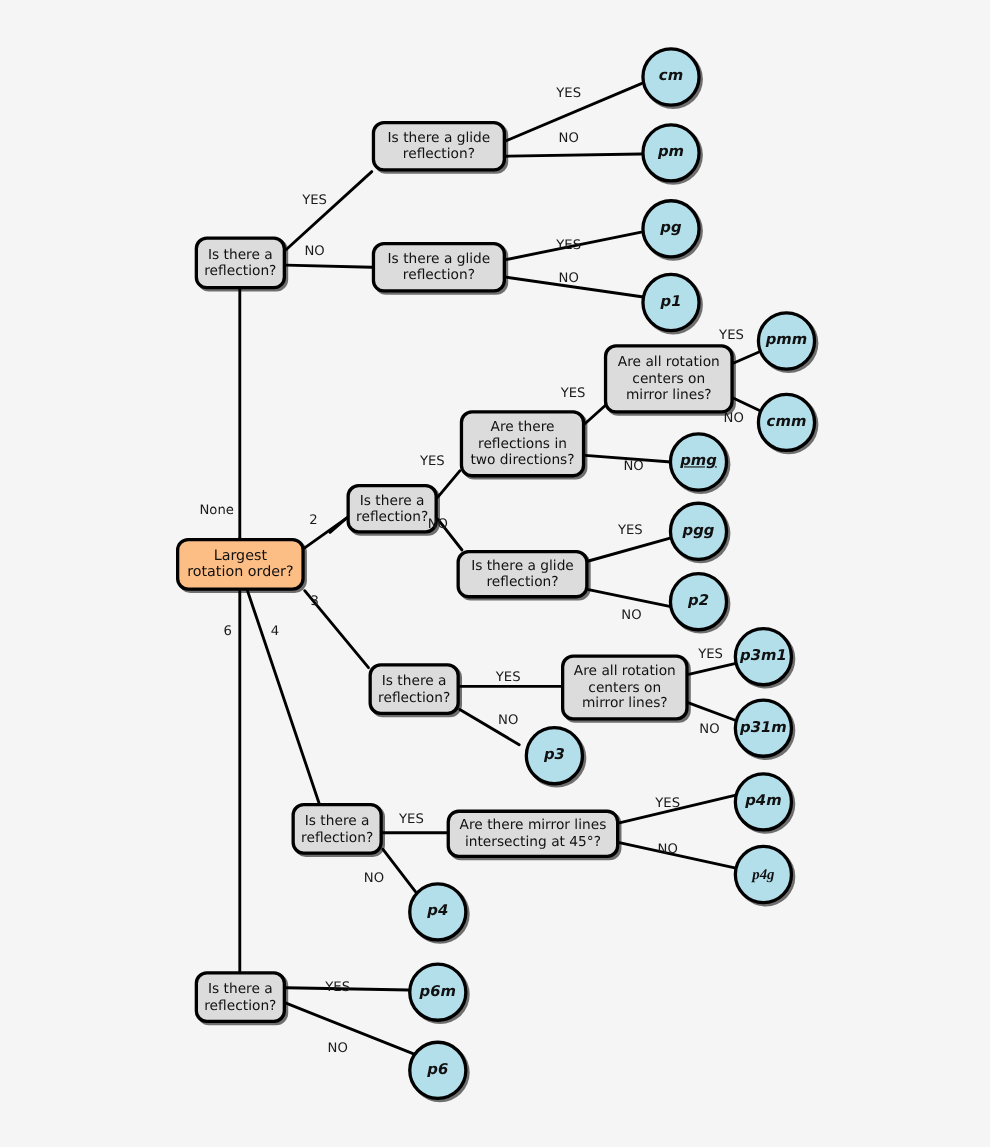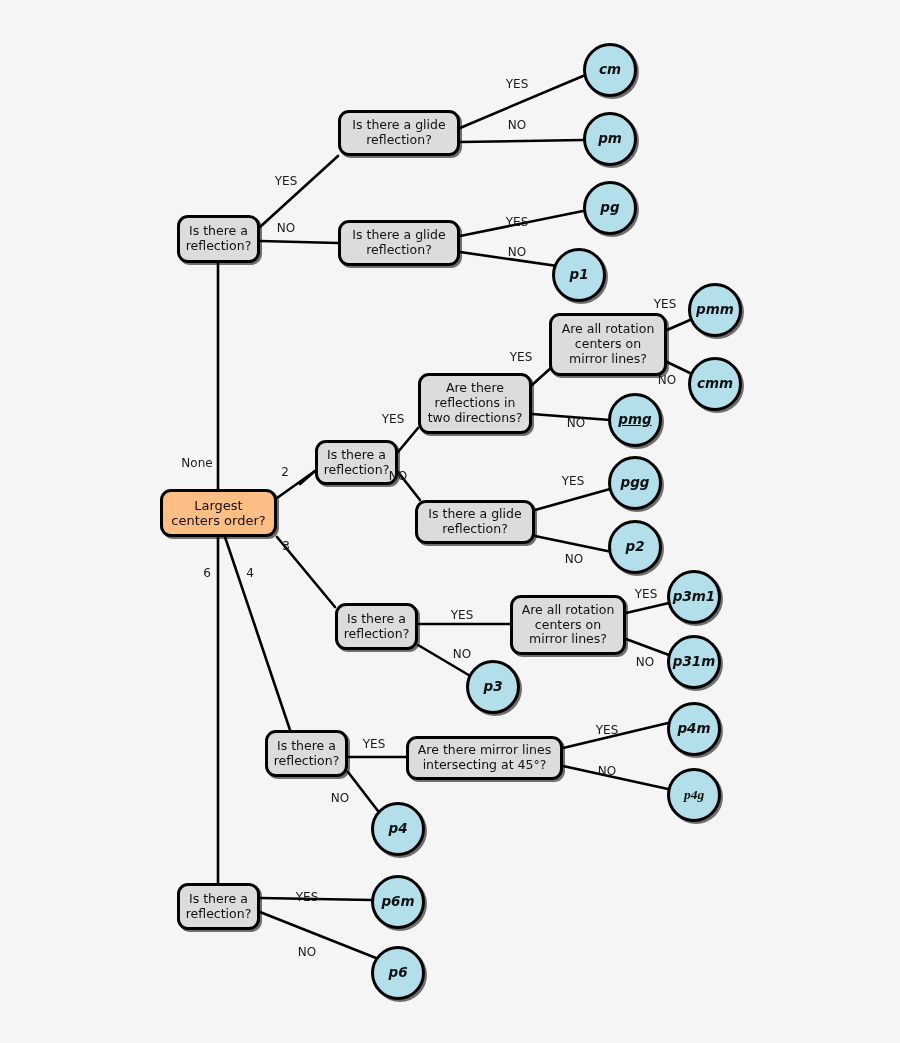--- a/index.html
+++ b/index.html
@@ -101,21 +101,21 @@
       <line x1="348" y1="757" x2="406" y2="757" stroke="#000000" stroke-width="2.6" stroke-linecap="round"></line>
       <line x1="348" y1="772" x2="378" y2="811" stroke="#000000" stroke-width="2.6" stroke-linecap="round"></line>
       <line x1="563" y1="748" x2="668" y2="723" stroke="#000000" stroke-width="2.6" stroke-linecap="round"></line>
       <line x1="563" y1="766" x2="668" y2="789" stroke="#000000" stroke-width="2.6" stroke-linecap="round"></line>
       <line x1="260" y1="898" x2="372" y2="900" stroke="#000000" stroke-width="2.6" stroke-linecap="round"></line>
       <line x1="260" y1="912" x2="376" y2="958" stroke="#000000" stroke-width="2.6" stroke-linecap="round"></line>
     </svg>
   <div id="nodes">
       <div class="node node-root" style="left: 160px; top: 489px; width: 117px; height: 48px;">
         <span style="white-space: pre-line;">Largest
-centers order?</span>
+rotation order?</span>
       </div>
       <div class="node node-box" style="left: 177px; top: 215px; width: 83px; height: 48px;">
         <span style="white-space: pre-line;">Is there a
 reflection?</span>
       </div>
       <div class="node node-box" style="left: 338px; top: 110px; width: 122px; height: 46px;">
         <span style="white-space: pre-line;">Is there a glide
 reflection?</span>
       </div>
       <div class="node node-box" style="left: 338px; top: 220px; width: 122px; height: 46px;">
@@ -163,21 +163,21 @@
       </div>
       <div class="node node-leaf" style="left: 583px; top: 43px; width: 54px; height: 54px;">
         <span style="white-space: pre-line;">cm</span>
       </div>
       <div class="node node-leaf" style="left: 583px; top: 112px; width: 54px; height: 54px;">
         <span style="white-space: pre-line;">pm</span>
       </div>
       <div class="node node-leaf" style="left: 583px; top: 181px; width: 54px; height: 54px;">
         <span style="white-space: pre-line; font-style: italic;">pg</span>
       </div>
-      <div class="node node-leaf" style="left: 552px; top: 248px; width: 54px; height: 54px;">
+      <div class="node node-leaf" style="left: 583px; top: 248px; width: 54px; height: 54px;">
         <span style="white-space: pre-line;">p1</span>
       </div>
       <div class="node node-leaf" style="left: 688px; top: 283px; width: 54px; height: 54px;">
         <span style="white-space: pre-line;">pmm</span>
       </div>
       <div class="node node-leaf" style="left: 688px; top: 357px; width: 54px; height: 54px;">
         <span style="white-space: pre-line;">cmm</span>
       </div>
       <div class="node node-leaf" style="left: 608px; top: 393px; width: 54px; height: 54px; text-decoration: underline;">
         <span style="white-space: pre-line;">pmg</span>
@@ -187,21 +187,21 @@
       </div>
       <div class="node node-leaf" style="left: 608px; top: 520px; width: 54px; height: 54px;">
         <span style="white-space: pre-line;">p2</span>
       </div>
       <div class="node node-leaf" style="left: 667px; top: 570px; width: 54px; height: 54px;">
         <span style="white-space: pre-line;">p3m1</span>
       </div>
       <div class="node node-leaf" style="left: 667px; top: 635px; width: 54px; height: 54px;">
         <span style="white-space: pre-line;">p31m</span>
       </div>
-      <div class="node node-leaf" style="left: 466px; top: 660px; width: 54px; height: 54px;">
+      <div class="node node-leaf" style="left: 477px; top: 660px; width: 54px; height: 54px;">
         <span style="white-space: pre-line;">p3</span>
       </div>
       <div class="node node-leaf" style="left: 667px; top: 702px; width: 54px; height: 54px;">
         <span style="white-space: pre-line;">p4m</span>
       </div>
       <div class="node node-leaf" style="left: 667px; top: 768px; width: 54px; height: 54px; font-family: Liberation Serif, serif;">
         <span style="white-space: pre-line;">p4g</span>
       </div>
       <div class="node node-leaf" style="left: 371px; top: 802px; width: 54px; height: 54px;">
         <span style="white-space: pre-line;">p4</span>

